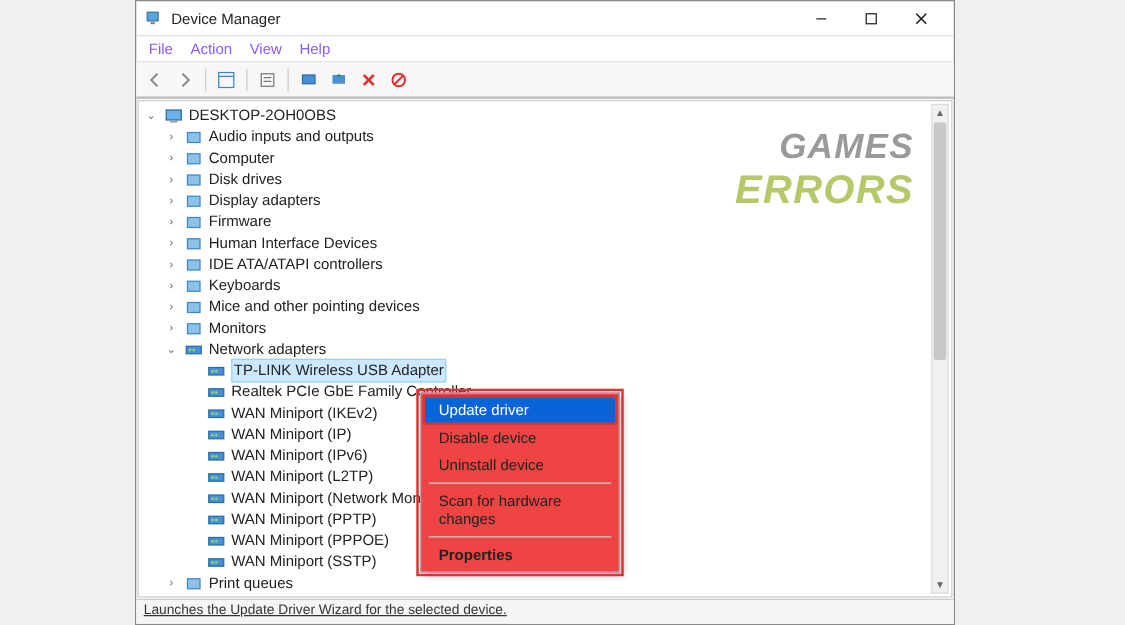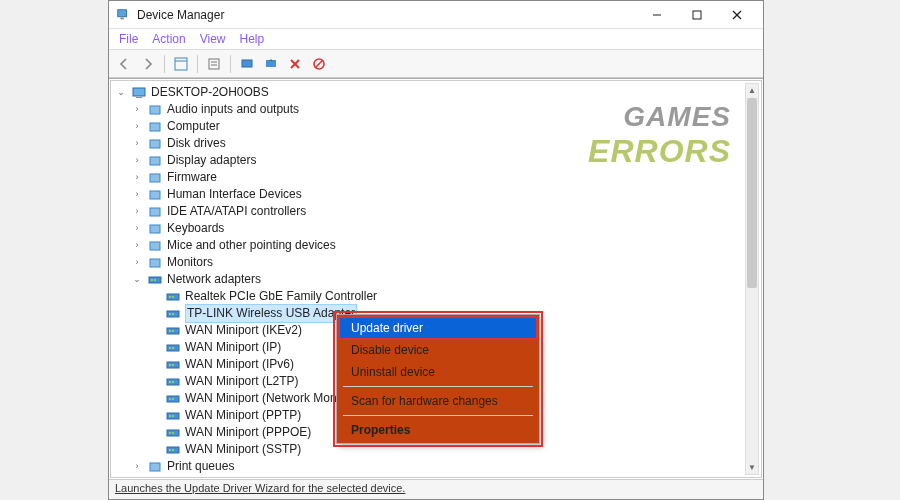--- a/index.html
+++ b/index.html
@@ -127,22 +127,22 @@
     display: flex; align-items: center; justify-content: center;
     color: #666; font-size: 8px;
   }
   .scroll-arrow.up { top: 0; }
   .scroll-arrow.down { bottom: 0; }
   
   .ctx-menu {
     position: absolute;
     left: 336px;
     top: 314px;
-    width: 204px;
-    background: #c2410c;
+    width: 160px;
+    background: #ef4444;
     border: 1px solid #aaa;
     box-shadow: 3px 3px 6px rgba(0,0,0,0.25);
     outline: 2px solid #d33;
     outline-offset: 1px;
     padding: 2px;
     z-index: 20;
   }
   .ctx-item {
     padding: 4px 12px;
     color: #222;
@@ -388,41 +388,41 @@
             <span class="tw">⌄</span>
             <span class="ico">
               <svg width="14" height="12">
                 <rect x="1" y="3" width="12" height="6" fill="#4a90d9" stroke="#2a6ca0"></rect>
                 <circle cx="4" cy="6" r="1" fill="#9de05a"></circle>
                 <circle cx="7" cy="6" r="1" fill="#9de05a"></circle>
               </svg>
             </span>
             <span class="">Network adapters</span>
           </div>
+          <div class="node lvl2 ">
+            <span class="tw"></span>
+            <span class="ico">
+              <svg width="14" height="12">
+                <rect x="1" y="3" width="12" height="6" fill="#4a90d9" stroke="#2a6ca0"></rect>
+                <circle cx="4" cy="6" r="1" fill="#9de05a"></circle>
+                <circle cx="7" cy="6" r="1" fill="#9de05a"></circle>
+              </svg>
+            </span>
+            <span class="selected">TP-LINK Wireless USB Adapter</span>
+          </div>
           <div class="node lvl2">
             <span class="tw"></span>
             <span class="ico">
               <svg width="14" height="12">
                 <rect x="1" y="3" width="12" height="6" fill="#4a90d9" stroke="#2a6ca0"></rect>
                 <circle cx="4" cy="6" r="1" fill="#9de05a"></circle>
                 <circle cx="7" cy="6" r="1" fill="#9de05a"></circle>
               </svg>
             </span>
             <span class="">Realtek PCIe GbE Family Controller</span>
-          </div>
-          <div class="node lvl2 ">
-            <span class="tw"></span>
-            <span class="ico">
-              <svg width="14" height="12">
-                <rect x="1" y="3" width="12" height="6" fill="#4a90d9" stroke="#2a6ca0"></rect>
-                <circle cx="4" cy="6" r="1" fill="#9de05a"></circle>
-                <circle cx="7" cy="6" r="1" fill="#9de05a"></circle>
-              </svg>
-            </span>
-            <span class="selected">TP-LINK Wireless USB Adapter</span>
           </div>
           <div class="node lvl2">
             <span class="tw"></span>
             <span class="ico">
               <svg width="14" height="12">
                 <rect x="1" y="3" width="12" height="6" fill="#4a90d9" stroke="#2a6ca0"></rect>
                 <circle cx="4" cy="6" r="1" fill="#9de05a"></circle>
                 <circle cx="7" cy="6" r="1" fill="#9de05a"></circle>
               </svg>
             </span>

